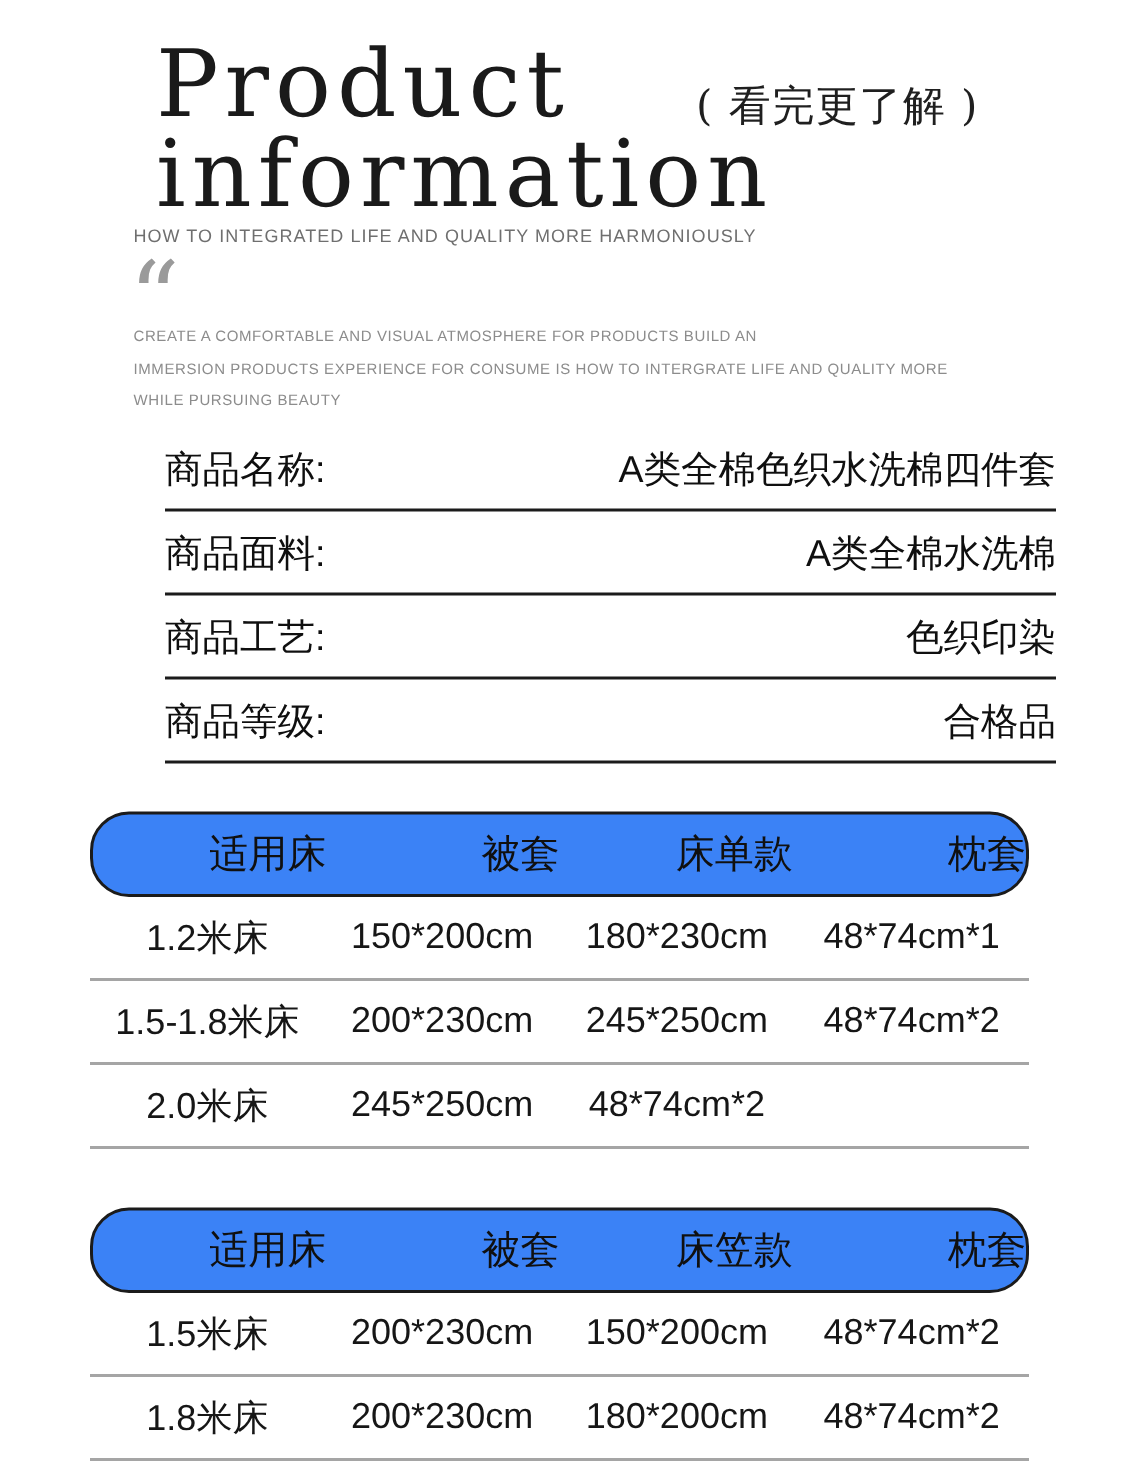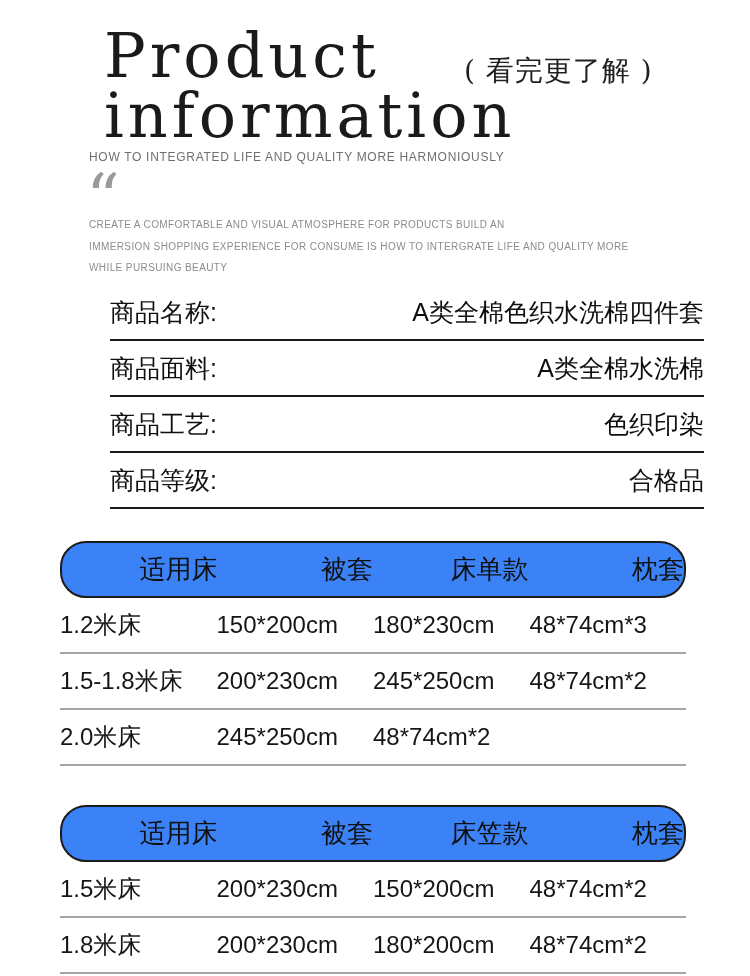--- a/index.html
+++ b/index.html
@@ -24,40 +24,40 @@
 
   .attrs{position:absolute;left:82px;top:285px;width:594px;margin-left:28px;}
   .attr-row{display:flex;justify-content:space-between;align-items:center;
             height:54px;border-bottom:2px solid #1b1b1b;font-size:25px;}
   .attr-row .label,.attr-row .value{font-weight:500;color:#0f0f0f;}
 
   .lower{position:absolute;left:60px;top:541px;width:626px;}
   .pill{box-sizing:border-box;height:57px;border:2.5px solid #1b1b1b;border-radius:26px;
         display:grid;grid-template-columns:repeat(4,1fr);align-items:center;text-align:right;
         font-size:26px;font-weight:500;color:#101010;background:#3b82f6;}
-  .size-row{display:grid;grid-template-columns:repeat(4,1fr);align-items:center;
+  .size-row{display:grid;grid-template-columns:repeat(4,1fr);align-items:center;text-align:center;
             height:54px;border-bottom:2px solid #a5a5a5;font-size:24px;color:#161616;}
   .tbl2{margin-top:39px;}
 </style>
 </head>
 <body>
 
 <div class="page">
 
   <h1 class="title"><span>Product</span><br><span>information</span></h1>
 
   <div class="subtitle">( 看完更了解 )</div>
 
   <div class="caption">HOW TO INTEGRATED LIFE AND QUALITY MORE HARMONIOUSLY</div>
 
   <div class="quote">“</div>
 
   <div class="desc">
       <div>CREATE A COMFORTABLE AND VISUAL ATMOSPHERE FOR PRODUCTS BUILD AN</div>
-      <div>IMMERSION SHOPPING EXPERIENCE FOR CONSUME IS HOW TO INTERGRATE LIFE AND QUALITY MORE</div>
+      <div>IMMERSION PRODUCTS EXPERIENCE FOR CONSUME IS HOW TO INTERGRATE LIFE AND QUALITY MORE</div>
       <div>WHILE PURSUING BEAUTY</div>
     </div>
 
   <section class="attrs">
       <div class="attr-row">
         <span class="label">商品名称:</span>
         <span class="value">A类全棉色织水洗棉四件套</span>
       </div>
       <div class="attr-row">
         <span class="label">商品面料:</span>
@@ -78,21 +78,21 @@
         <div class="pill">
           <span>适用床</span>
           <span>被套</span>
           <span>床单款</span>
           <span>枕套</span>
         </div>
         <div class="size-row">
           <span>1.2米床</span>
           <span>150*200cm</span>
           <span>180*230cm</span>
-          <span>48*74cm*3</span>
+          <span>48*74cm*1</span>
         </div>
         <div class="size-row">
           <span>1.5-1.8米床</span>
           <span>200*230cm</span>
           <span>245*250cm</span>
           <span>48*74cm*2</span>
         </div>
         <div class="size-row">
           <span>2.0米床</span>
           <span>245*250cm</span>

